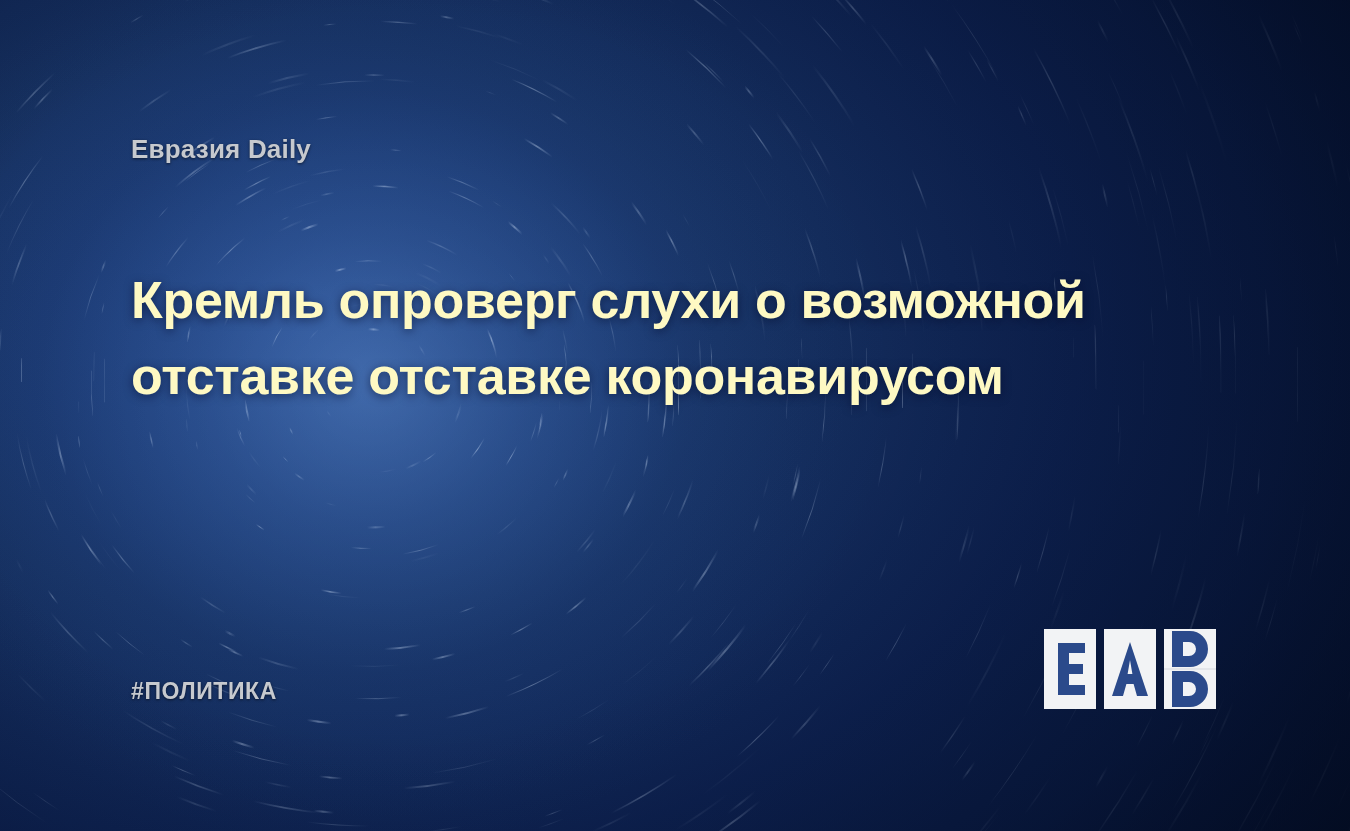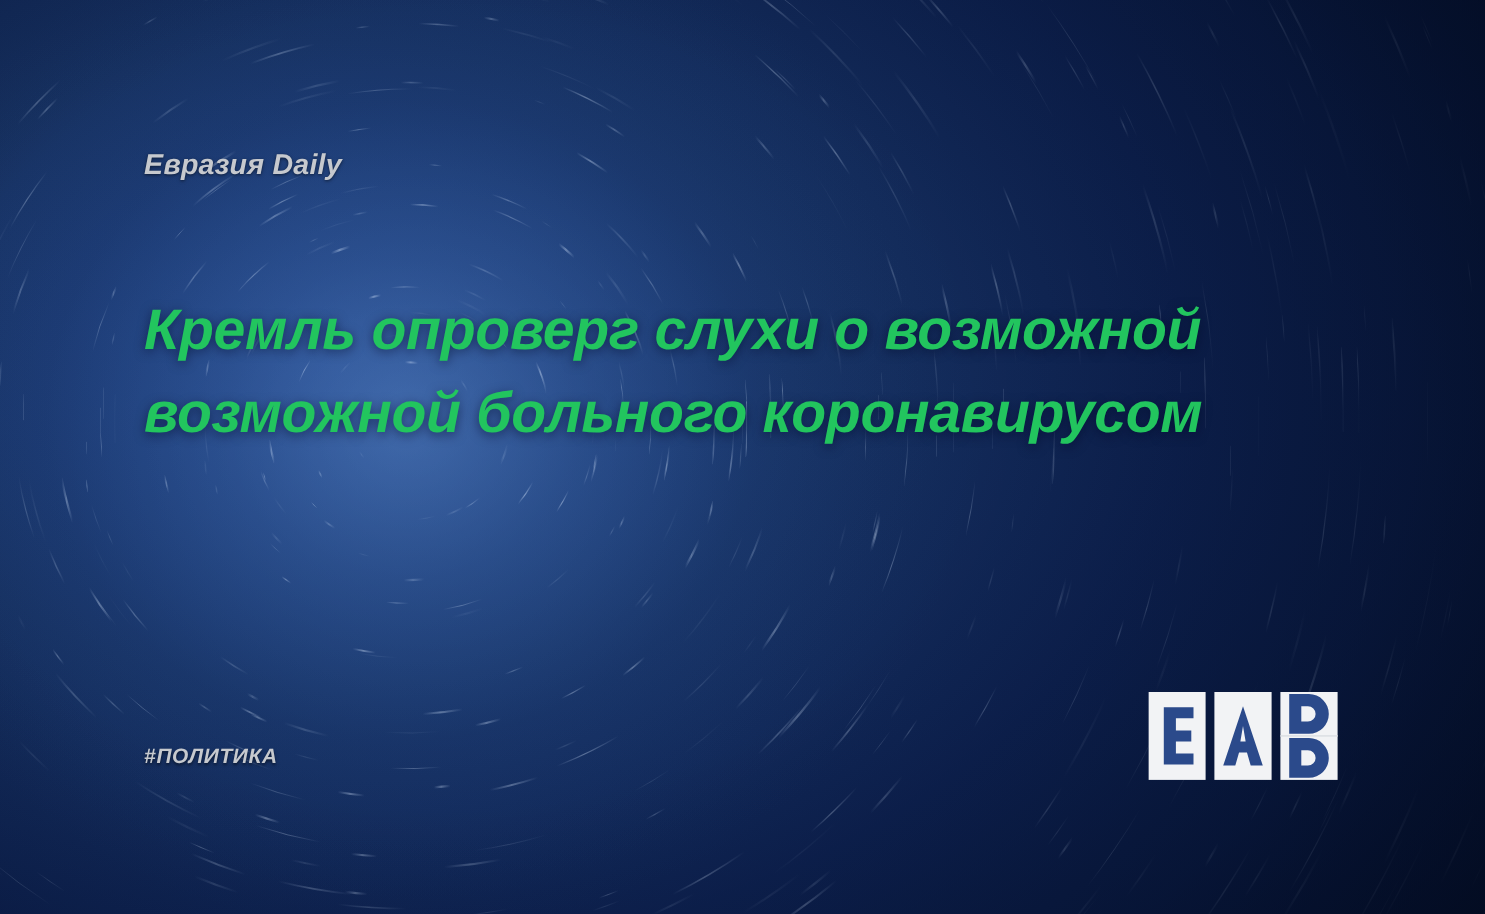--- a/index.html
+++ b/index.html
@@ -58,21 +58,20 @@
           rgba(2,8,26,0.30) 74%,
           rgba(1,5,18,0.62) 100%);
   }
 
   
   #content {
     position: relative;
     z-index: 2;
     width: 100%;
     height: 100%;
-    font-style: italic;
   }
 
   #brand {
     position: absolute;
     left: 131px;
     top: 134px;
     font-size: 26px;
     font-weight: 700;
     letter-spacing: 0.2px;
     color: #c6c9ce;
@@ -83,29 +82,29 @@
   #headline {
     position: absolute;
     left: 131px;
     top: 262px;
     width: 1020px;
     margin: 0;
     font-size: 52px;
     font-weight: 700;
     line-height: 76px;
     letter-spacing: -0.3px;
-    color: #22c55e;
+    color: #fef9c3;
     text-shadow: 0 2px 10px rgba(0,10,40,0.55);
   }
 
   #tag {
     position: absolute;
     left: 131px;
     top: 678px;
-    font-size: 19px;
+    font-size: 23px;
     font-weight: 700;
     letter-spacing: 0.6px;
     color: #c6c9ce;
     text-shadow: 0 1px 3px rgba(0,0,0,0.55);
     white-space: nowrap;
   }
 
   
   #logo {
     position: absolute;
@@ -676,21 +675,21 @@
         </g>
     </svg>
 
     <div id="bg-vignette"></div>
   </div>
 
   <div id="content">
 
     <div id="brand">Евразия Daily</div>
 
-    <h1 id="headline"><span>Кремль опроверг слухи о возможной</span><br><span>возможной больного коронавирусом</span><br></h1>
+    <h1 id="headline"><span>Кремль опроверг слухи о возможной</span><br><span>отставке отставке коронавирусом</span><br></h1>
 
     <div id="tag">#ПОЛИТИКА</div>
 
     <div id="logo">
       <svg width="180" height="84" viewBox="0 0 180 84">
 
         <g>
           <rect x="0" y="0" width="52" height="80" fill="#f2f3f5"></rect>
           <path d="M14 14 H41 V24 H25 V35 H39 V45 H25 V56 H41 V66 H14 Z" fill="#2b4a8b"></path>
         </g>

